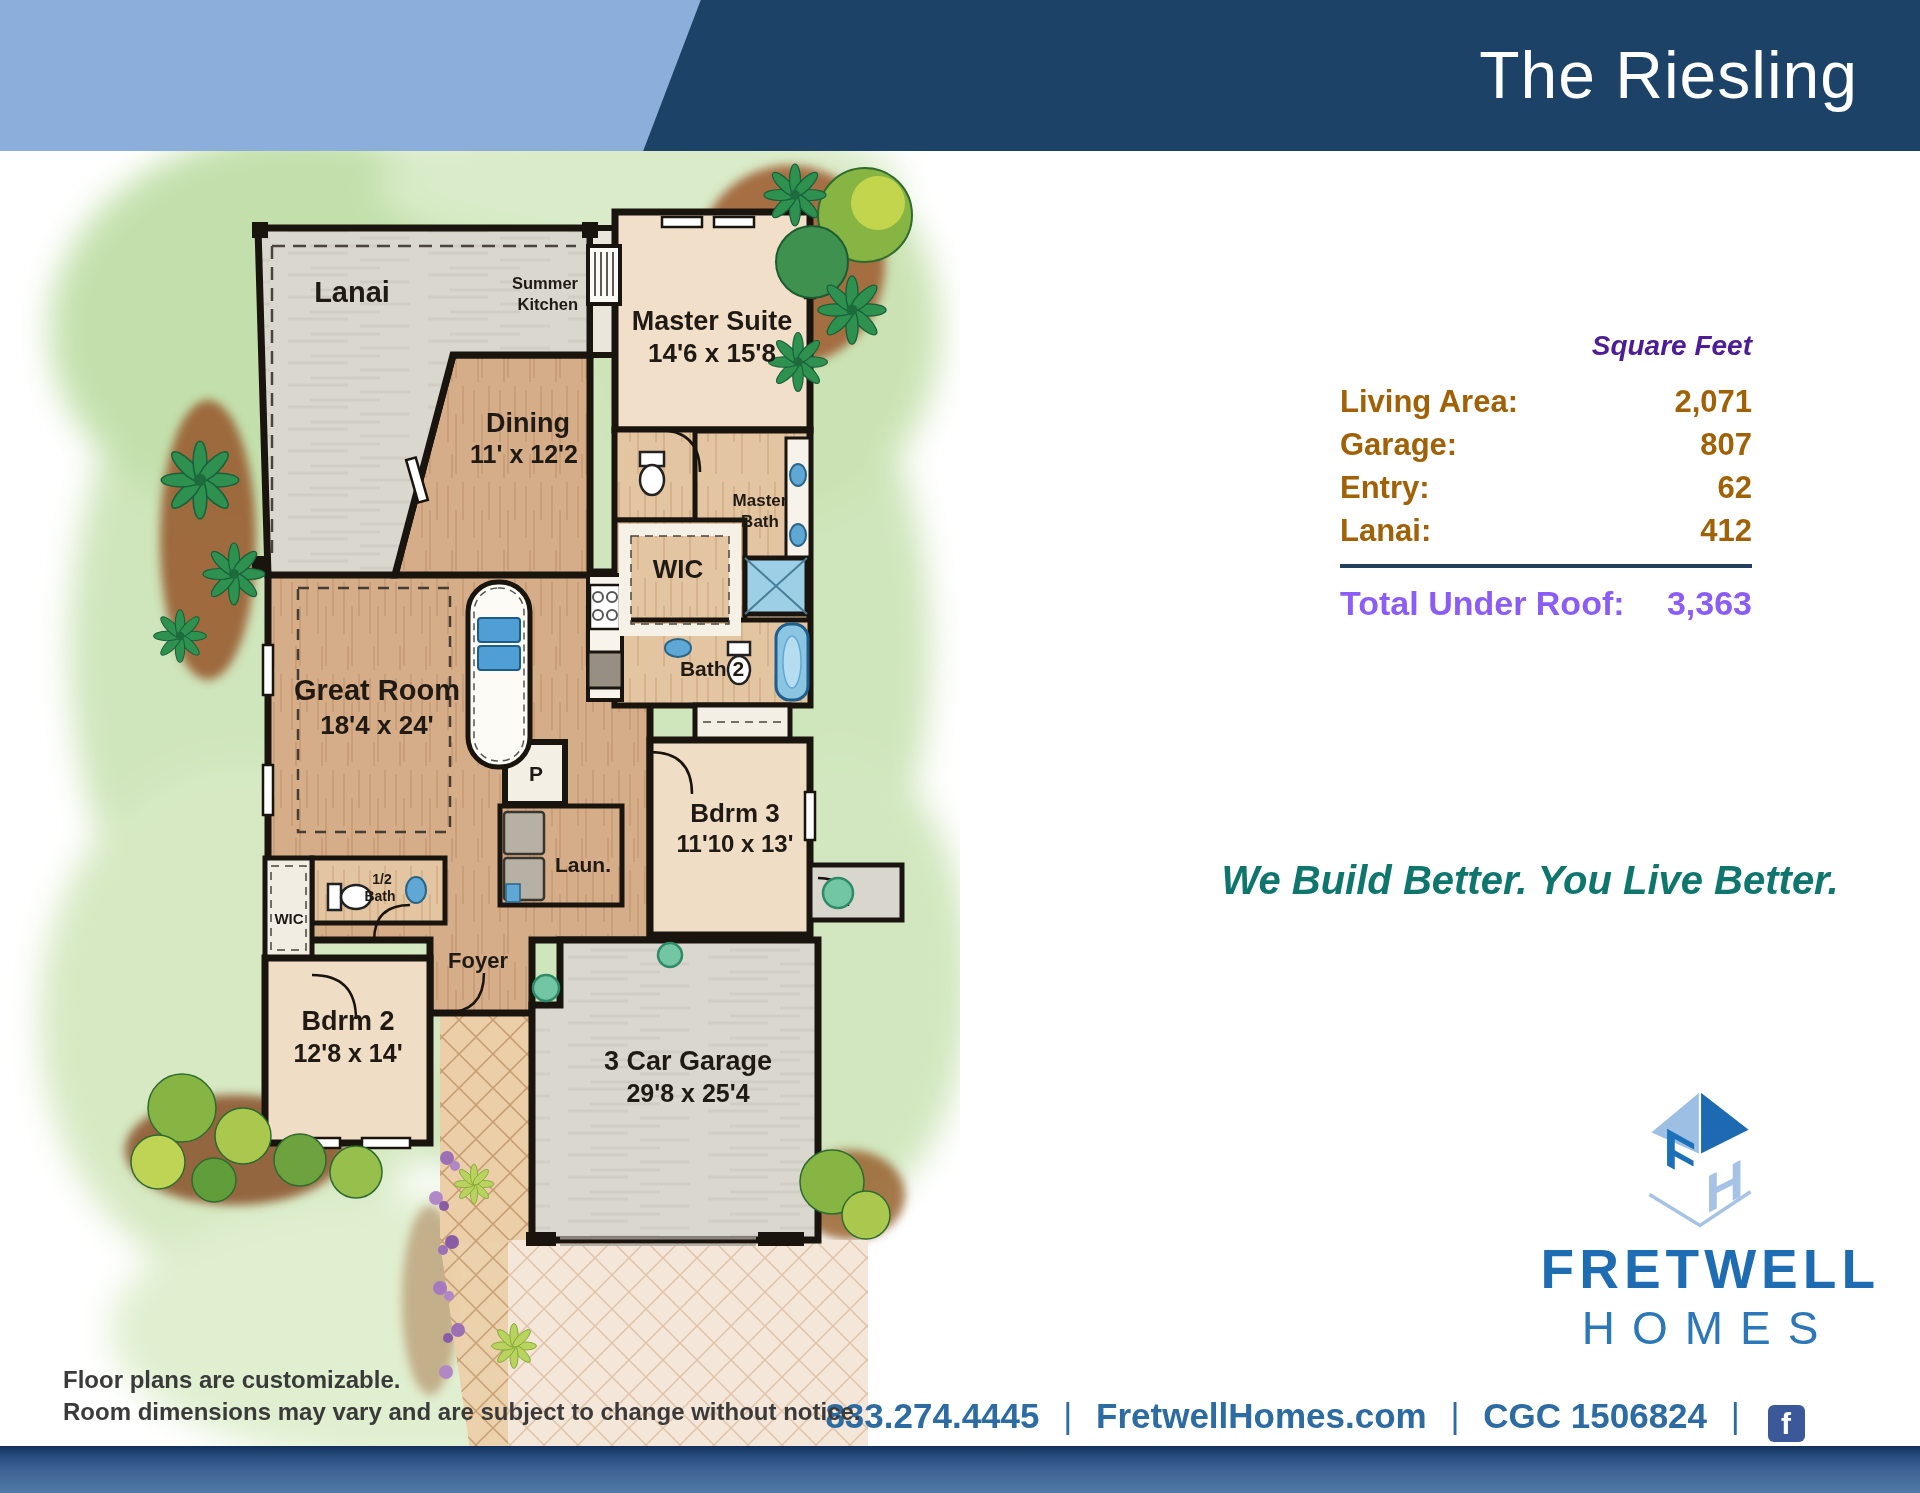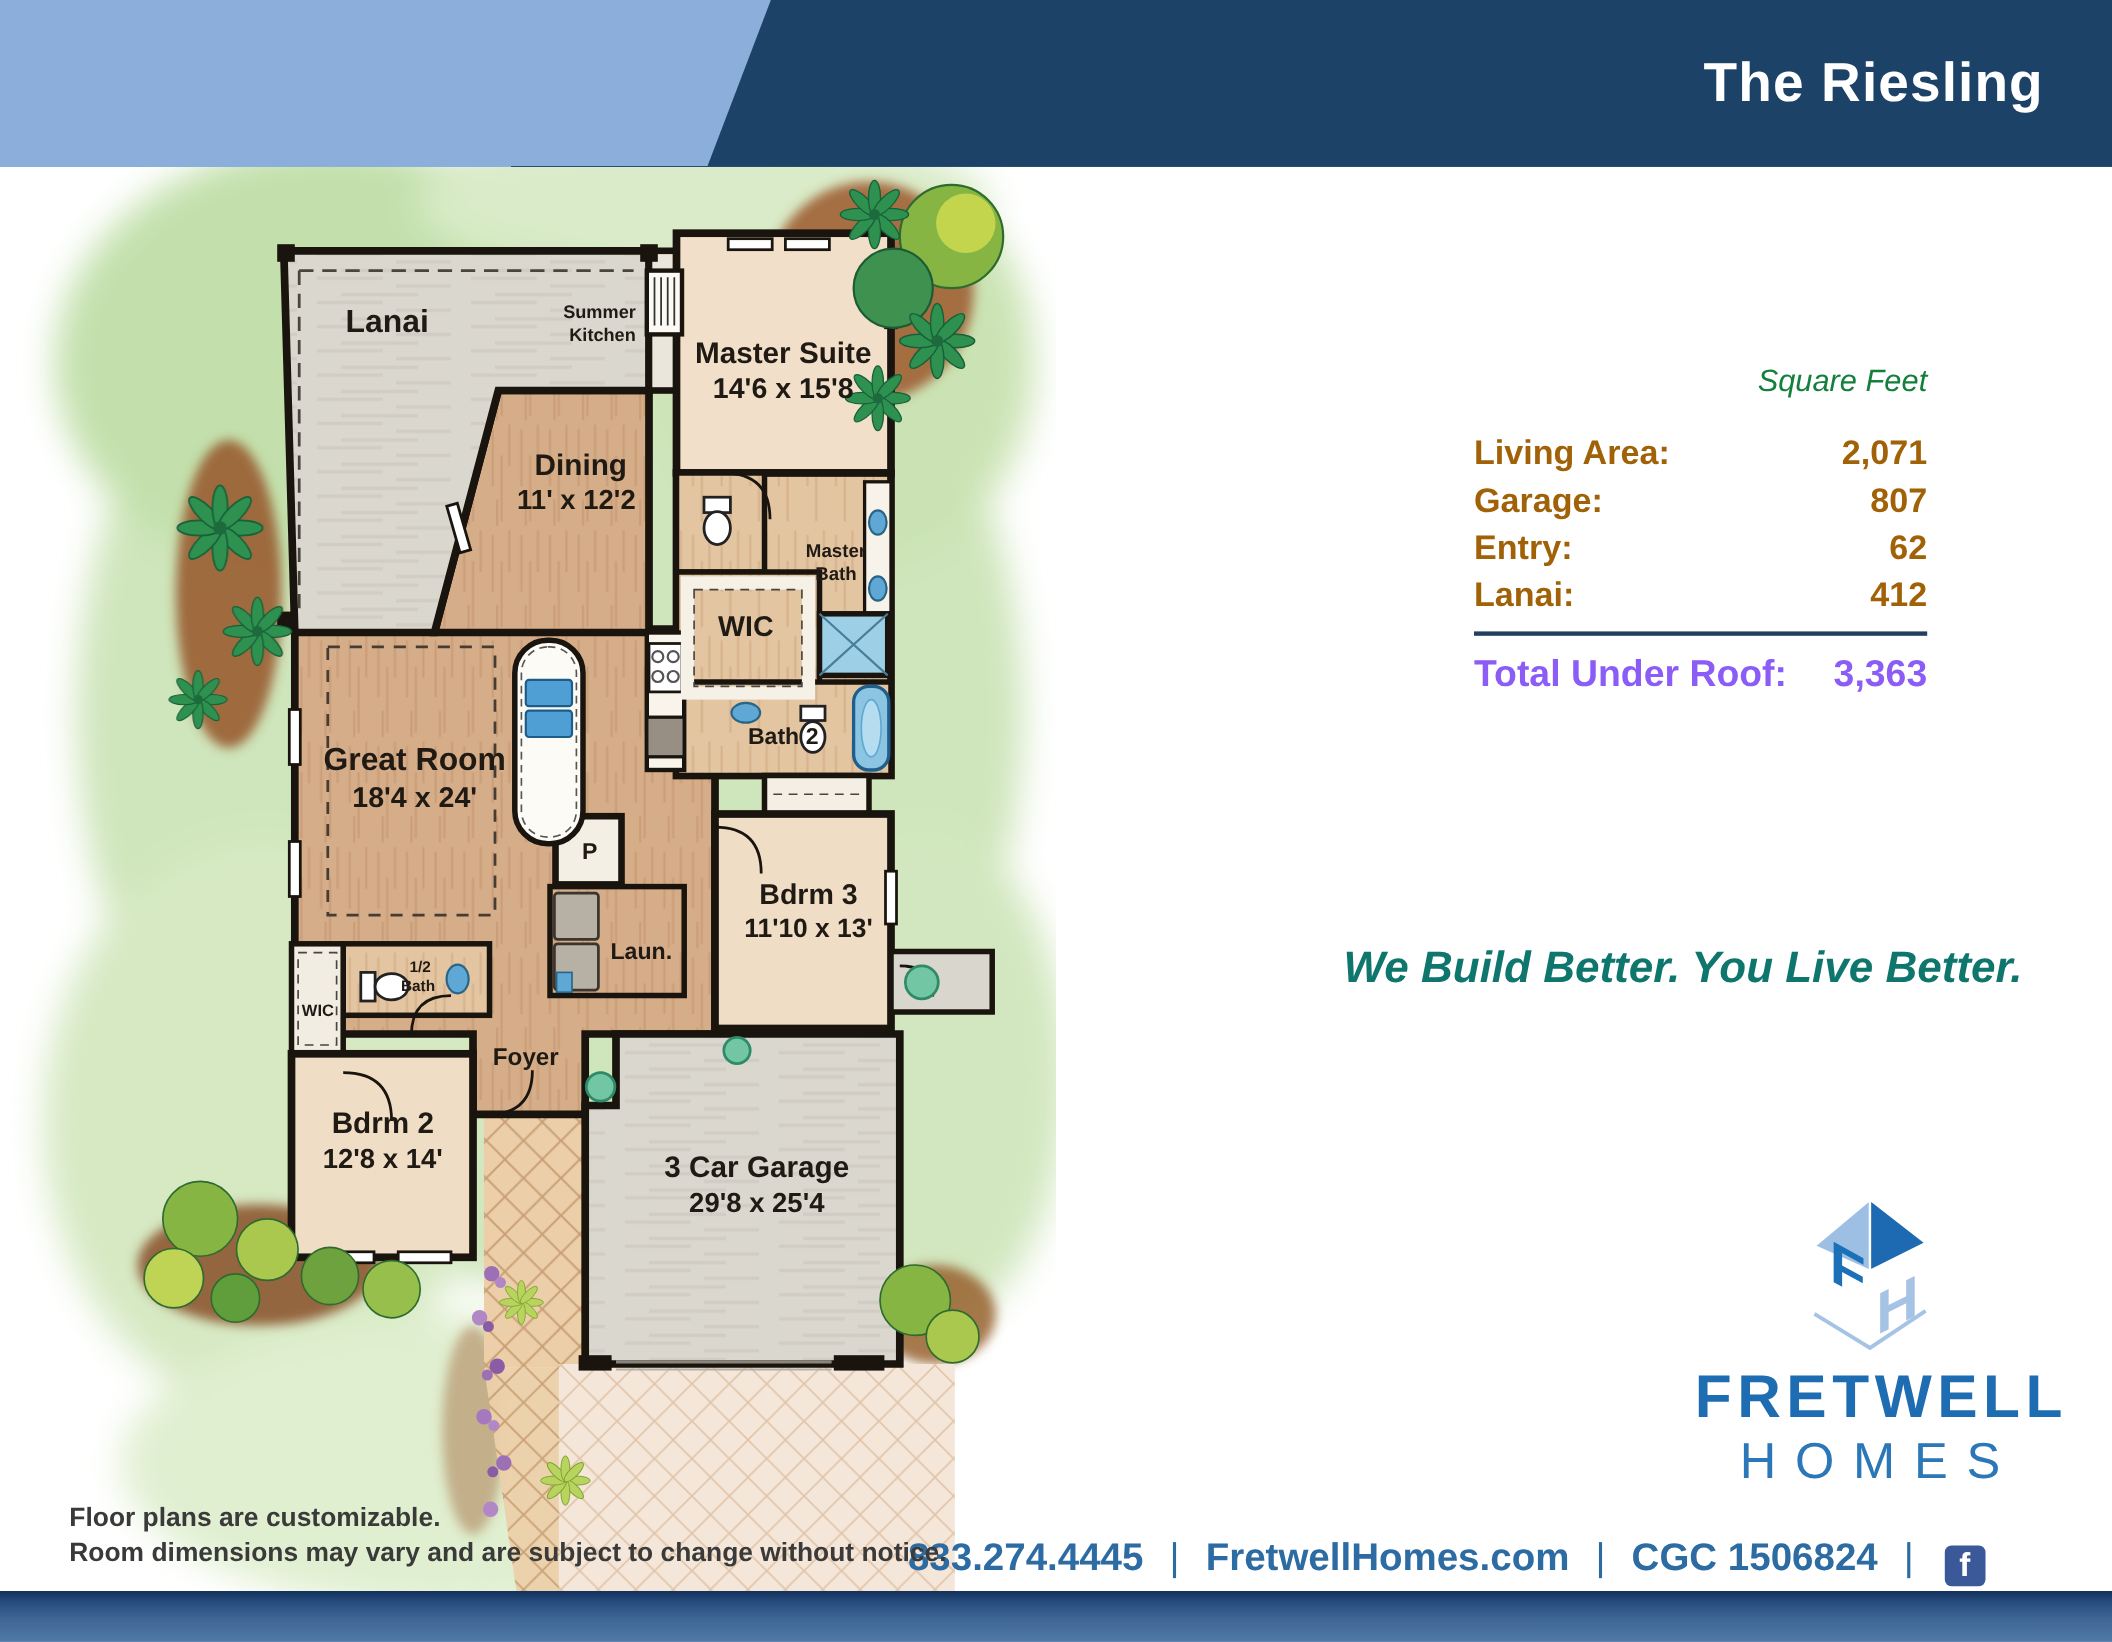--- a/index.html
+++ b/index.html
@@ -3,29 +3,29 @@
 <meta charset="utf-8">
 <style>
   html,body{margin:0;padding:0;background:#ffffff;}
   body{font-family:"Liberation Sans", sans-serif; width:1920px; height:1493px; position:relative; overflow:hidden;}
 
   
   .header{position:absolute;left:0;top:0;width:1920px;height:151px;background:#8caedb;z-index:30;}
   .header-navy{position:absolute;inset:0;background:#1c4268;
     clip-path:polygon(36.5% 0, 100% 0, 100% 100%, 33.5% 100%);}
   .header-title{position:absolute;right:62px;top:0;height:135px;line-height:151px;
-    color:#ffffff;font-size:50px;font-weight:bold;letter-spacing:1px;}
+    color:#ffffff;font-size:66px;font-weight:normal;letter-spacing:1px;}
 
   
   .plan-svg{position:absolute;left:0;top:150px;width:960px;height:1300px;z-index:1;}
   .room-label{font-family:"Liberation Sans",sans-serif;font-weight:bold;fill:#201a14;}
 
   
   .stats{position:absolute;left:1340px;top:330px;width:412px;z-index:20;}
-  .stats-header{font-size:28px;font-style:italic;font-weight:normal;color:#15803d;text-align:right;margin-bottom:28px;}
+  .stats-header{font-size:28px;font-style:italic;font-weight:bold;color:#4c1d95;text-align:right;margin-bottom:18px;}
   .stats-row{display:flex;justify-content:space-between;font-size:31px;font-weight:bold;color:#a16207;line-height:43px;}
   .stats-divider{border:none;border-top:4px solid #22405e;margin:12px 0 0 0;}
   .stats-total{display:flex;justify-content:space-between;font-size:34px;font-weight:bold;color:#8b5cf6;margin-top:16px;}
 
   
   .tagline{position:absolute;left:1150px;top:858px;width:760px;text-align:center;
     font-size:40px;font-weight:bold;font-style:italic;color:#0f766e;z-index:20;}
 
   
   .logo{position:absolute;left:1520px;top:1085px;width:360px;text-align:center;z-index:20;}

